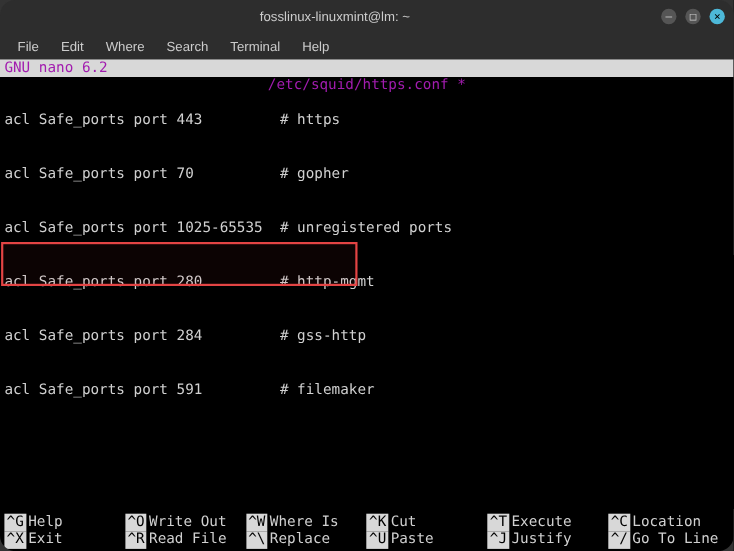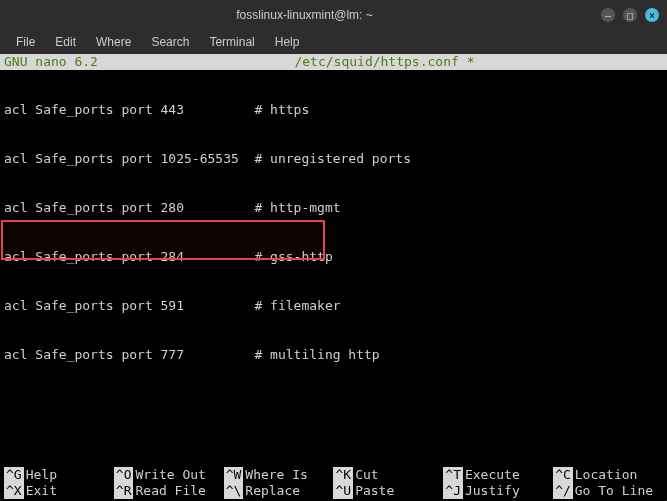--- a/index.html
+++ b/index.html
@@ -1,33 +1,33 @@
 <!DOCTYPE html>
 <html><head>
   <meta charset="utf-8">
   <style>
     * { margin: 0; padding: 0; box-sizing: border-box; }
     body { width: 667px; height: 501px; font-family: monospace; font-size: 12px; background: #333; overflow: hidden; }
     
-    .window { width: 100%; height: 100%; background: #333333; border-radius: 2px; overflow: hidden; }
+    .window { width: 100%; height: 100%; background: #333333; border-radius: 14px; overflow: hidden; }
     
     .titlebar { height: 30px; background: #2d2d2d; display: flex; align-items: center; padding: 0 8px; }
     .titlebar-title { flex: 1; text-align: center; color: #ccc; font-family: sans-serif; font-size: 12px; }
     .window-controls { display: flex; gap: 8px; }
     .win-btn { width: 14px; height: 14px; border-radius: 50%; display: flex; align-items: center; justify-content: center; font-size: 10px; cursor: pointer; }
     .win-min { background: #555; color: #ccc; }
     .win-max { background: #555; color: #ccc; }
     .win-close { background: #4db8d8; color: #000; }
     
     .menubar { height: 24px; background: #2d2d2d; display: flex; align-items: center; padding: 0 8px; gap: 4px; font-family: sans-serif; font-size: 12px; }
     .menu-item { padding: 2px 8px; color: #ccc; cursor: pointer; }
     
     .terminal { background: #000; height: calc(100% - 54px); padding: 0; color: #d0d0d0; font-family: "DejaVu Sans Mono", monospace; font-size: 13px; line-height: 16px; position: relative; }
     
-    .nano-header { background: #d8d8d8; color: #4d7c0f; height: 16px; display: flex; }
+    .nano-header { background: #d8d8d8; color: #a21caf; height: 16px; display: flex; flex-direction: column; }
     .nano-title { padding: 0 4px; }
     .nano-filename { flex: 1; text-align: center; }
     
     .editor-content { padding: 0 4px; white-space: pre; }
     .editor-line { height: 17px; white-space: pre; color: #d0d0d0; }
     .editor-line.blank { height: 17px; }
     
     .highlight-box { position: absolute; border: 2px solid #e34444; background: rgba(227,68,68,0.05); }
     #hbox1 { left: 1px; top: 166px; width: 324px; height: 40px; }
     
@@ -61,25 +61,25 @@
   </div>
 
   <div class="terminal">
     <div class="nano-header">
       <span class="nano-title">  GNU nano 6.2</span>
       <span class="nano-filename">/etc/squid/https.conf *</span>
     </div>
 
     <div class="editor-content">
       <div class="editor-line">acl Safe_ports port 443         # https</div>
+      <div class="editor-line">acl Safe_ports port 70          # gopher</div>
       <div class="editor-line">acl Safe_ports port 1025-65535  # unregistered ports</div>
       <div class="editor-line">acl Safe_ports port 280         # http-mgmt</div>
       <div class="editor-line">acl Safe_ports port 284         # gss-http</div>
       <div class="editor-line">acl Safe_ports port 591         # filemaker</div>
-      <div class="editor-line">acl Safe_ports port 777         # multiling http</div>
       <div class="editor-line blank"></div>
       
       
       
       
       
       
       
       
       

